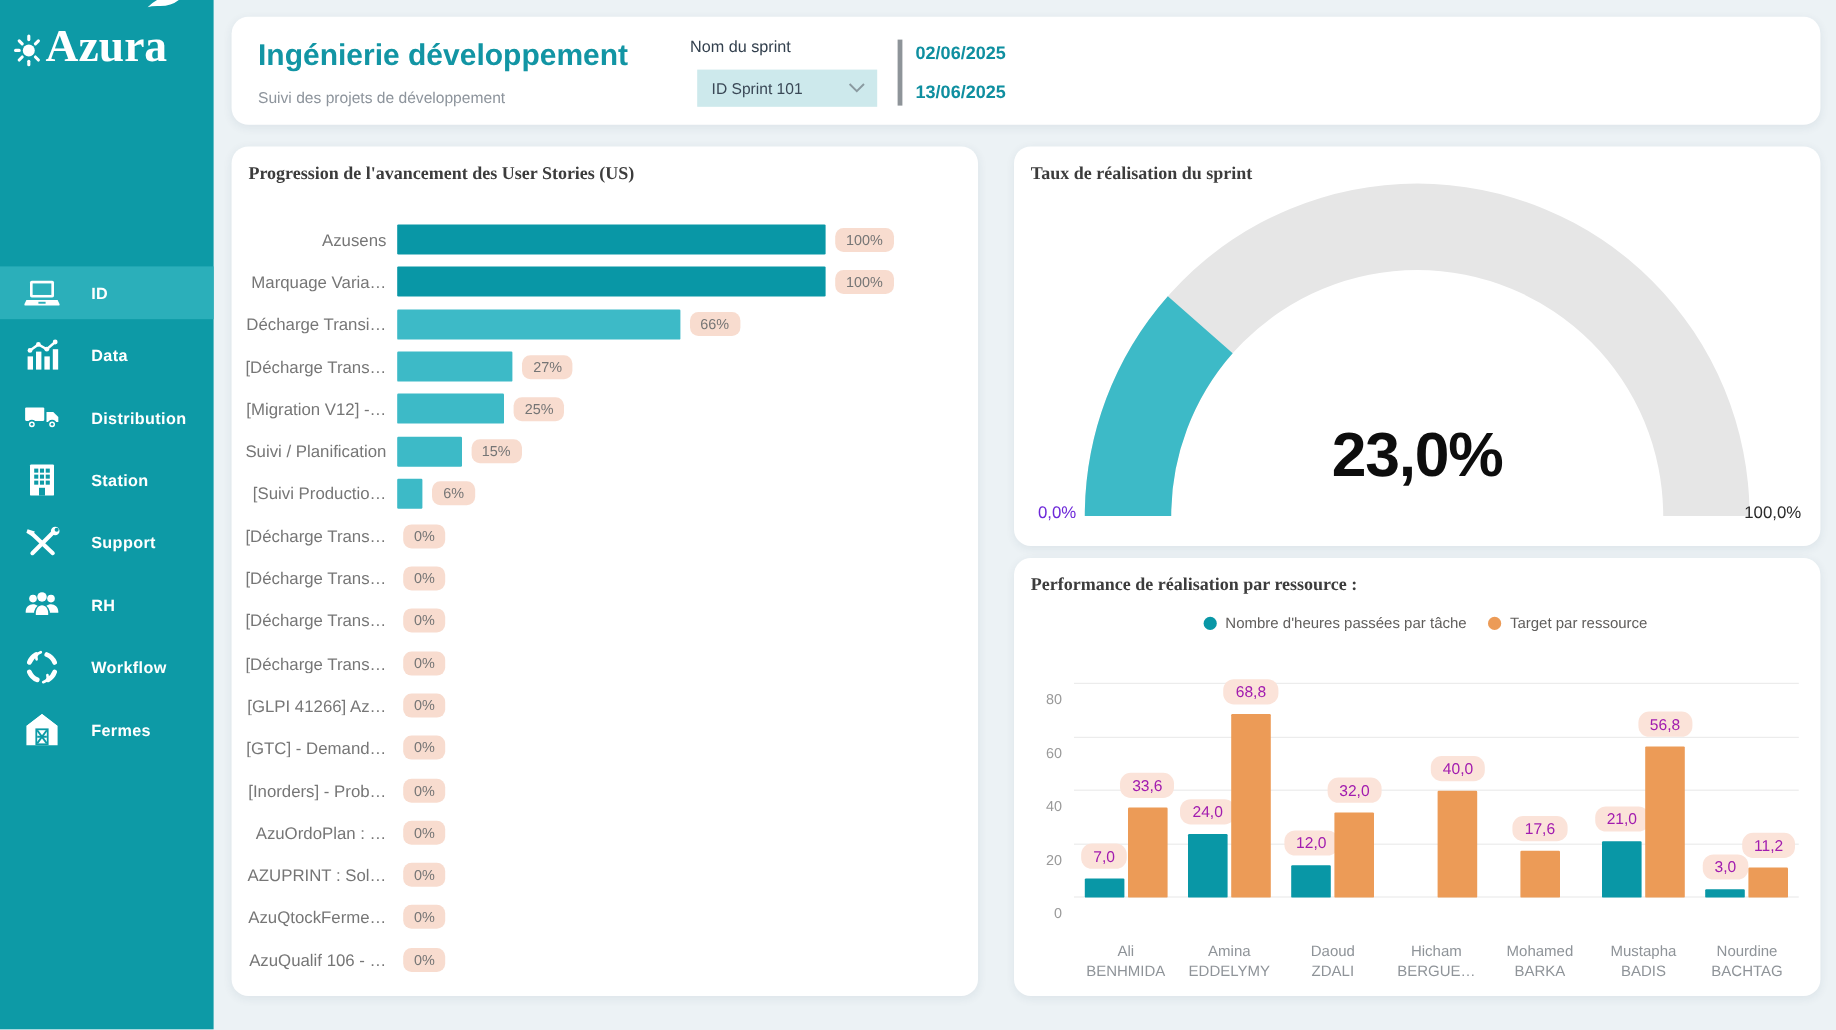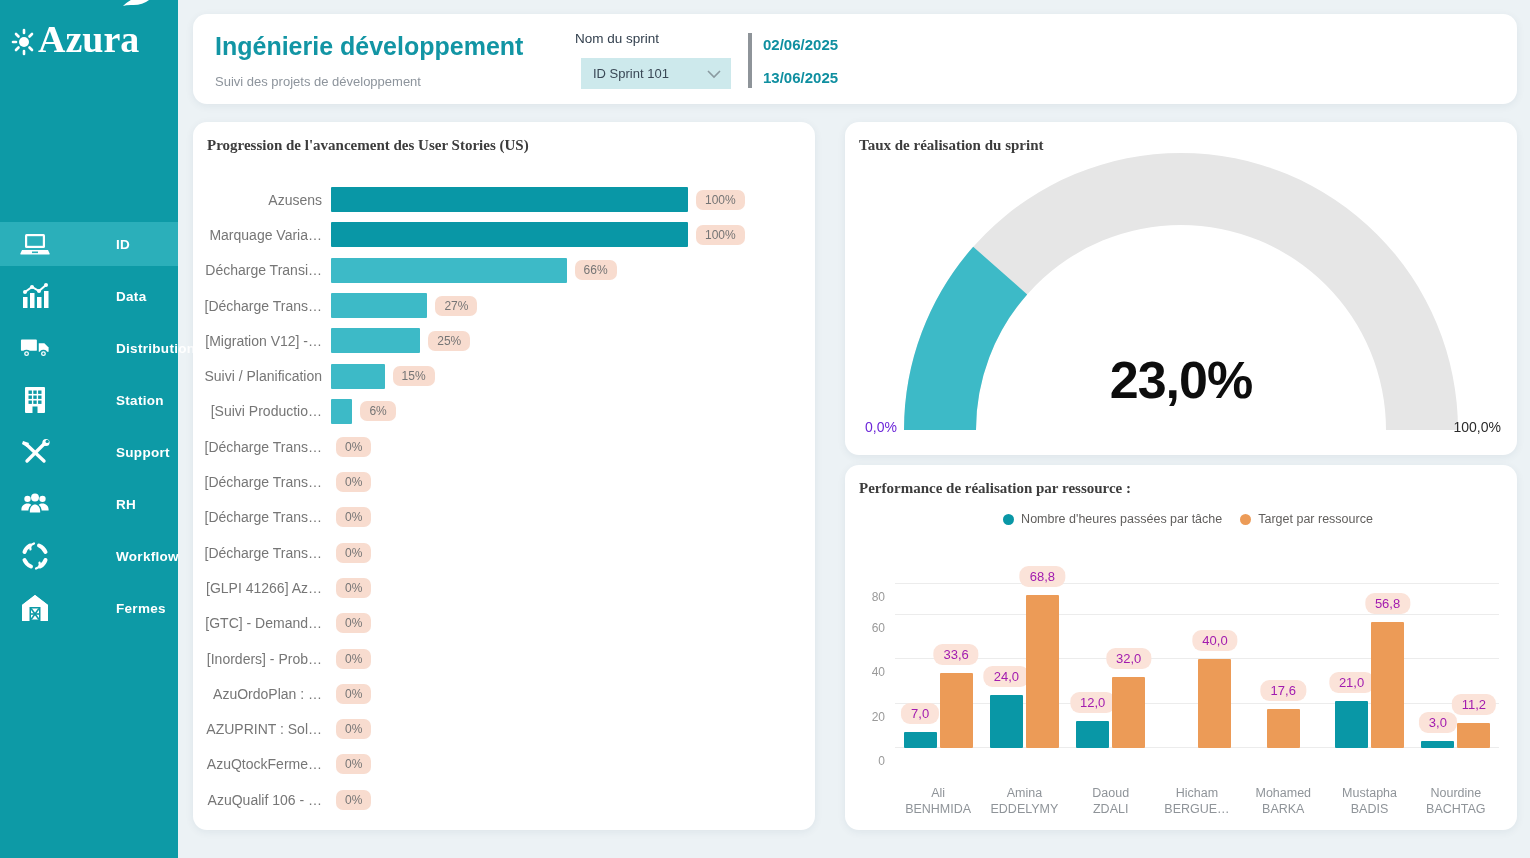--- a/index.html
+++ b/index.html
@@ -5,21 +5,21 @@
   * { box-sizing: border-box; margin: 0; padding: 0; }
   body { font-family: "Liberation Sans", sans-serif; background: #ECF2F5; }
   .app { position: relative; width: 1530px; height: 858px; overflow: hidden; background: #ECF2F5; }
 
   
   .sidebar { position: absolute; left: 0; top: 0; width: 178px; height: 858px; background: #0D9AA6; }
   .logo { display: flex; align-items: flex-start; padding: 20px 10px 0 8px; color: #fff; }
   .logo-text { font-family: "Liberation Serif", serif; font-weight: 700; font-size: 38px; color: #fff; line-height: 1; position: relative; }
   .logo-leaf { position: absolute; right: -14px; top: -12px; }
   .nav { position: absolute; top: 222px; left: 0; width: 100%; }
-  .nav-item { display: flex; align-items: center; height: 44px; margin-bottom: 8px; padding-left: 20px; cursor: pointer; gap: 40px; }
+  .nav-item { display: flex; align-items: center; height: 44px; margin-bottom: 8px; padding-left: 20px; cursor: pointer; }
   .nav-item.active { background: #2BAFBA; }
   .nav-item .icon { width: 30px; height: 30px; display: flex; align-items: center; justify-content: center; }
   .nav-item .nav-label { color: #fff; font-weight: 700; font-size: 13.5px; margin-left: 26px; letter-spacing: .3px; }
 
   
   .card { position: absolute; background: #fff; border-radius: 14px; box-shadow: 0 2px 8px rgba(30,60,80,.07); }
   .header-card { left: 193px; top: 14px; width: 1324px; height: 90px; }
   .left-card   { left: 193px; top: 122px; width: 622px; height: 708px; }
   .gauge-card  { left: 845px; top: 122px; width: 672px; height: 333px; }
   .perf-card   { left: 845px; top: 465px; width: 672px; height: 365px; }
@@ -382,21 +382,21 @@
         </div>
         <div class="gridline" style="bottom: 44.5px;">
           <span class="ytick">20</span>
         </div>
         <div class="gridline" style="bottom: 89px;">
           <span class="ytick">40</span>
         </div>
         <div class="gridline" style="bottom: 133.5px;">
           <span class="ytick">60</span>
         </div>
-        <div class="gridline" style="bottom: 164px;">
+        <div class="gridline" style="bottom: 178px;">
           <span class="ytick">80</span>
         </div>
         <div class="groups">
           <div class="group">
             <div class="bar-slot">
               <div class="vbar s0" style="height: 15.575px;"></div>
               <span class="val-badge" style="bottom: 23.575px;">7,0</span>
             </div>
             <div class="bar-slot">
               <div class="vbar s1" style="height: 74.76px;"></div>

